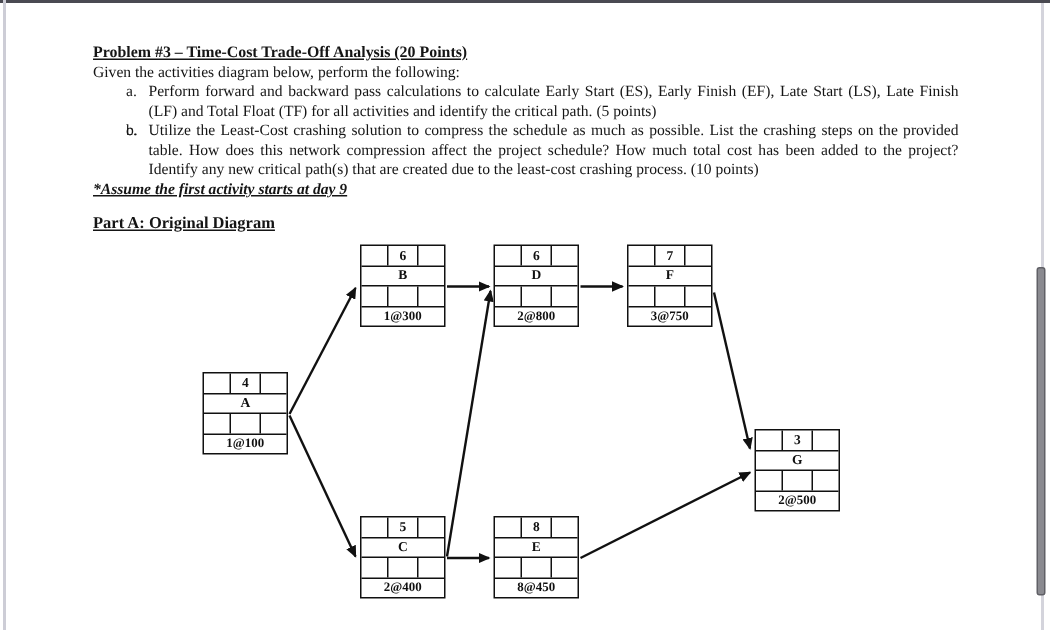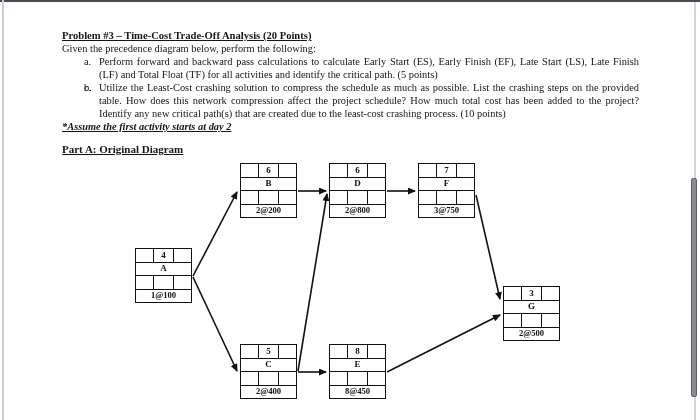--- a/index.html
+++ b/index.html
@@ -40,33 +40,33 @@
   .nrow.cost { font-size:8.6px; align-items:center; }
 </style>
 </head>
 <body>
 
 <div class="edge-top"></div>
 <div class="edge-left"></div>
 
 <div class="textblock">
   <div class="title">Problem #3 – Time-Cost Trade-Off Analysis (20 Points)</div>
-  <div class="intro">Given the precedence diagram below, perform the following:</div>
+  <div class="intro">Given the activities diagram below, perform the following:</div>
   <div class="task-item">
     <span class="marker">a.</span>
     <span>Perform forward and backward pass calculations to calculate Early Start (ES), Early Finish (EF), Late Start (LS), Late Finish (LF) and Total Float (TF) for all activities and identify the critical path. (5 points)</span>
   </div>
   <div class="task-item">
     <span class="marker">b.</span>
   </div>
   <div class="task-item">
     <span class="marker">c.</span>
     <span>Utilize the Least-Cost crashing solution to compress the schedule as much as possible. List the crashing steps on the provided table. How does this network compression affect the project schedule? How much total cost has been added to the project? Identify any new critical path(s) that are created due to the least-cost crashing process. (10 points)</span>
   </div>
-  <div class="note">*Assume the first activity starts at day 2</div>
+  <div class="note">*Assume the first activity starts at day 9</div>
   <div class="part-heading">Part A: Original Diagram</div>
 </div>
 
 <div class="diagram">
   <svg class="edges-svg" width="700" height="420">
     <defs>
       <marker id="ah" markerWidth="8" markerHeight="7" refX="7" refY="3.5" orient="auto" markerUnits="userSpaceOnUse">
         <path d="M0,0 L8,3.5 L0,7 z" fill="#111111"></path>
       </marker>
     </defs>
@@ -102,21 +102,21 @@
         <span class="cell"></span>
         <span class="cell mid">6</span>
         <span class="cell"></span>
       </div>
     <div class="nrow single">B</div>
     <div class="nrow">
         <span class="cell"></span>
         <span class="cell mid"></span>
         <span class="cell"></span>
       </div>
-    <div class="nrow single cost">2@200</div>
+    <div class="nrow single cost">1@300</div>
   </div>
 
   <div class="node" style="left:329px; top:163px;">
     <div class="nrow">
         <span class="cell"></span>
         <span class="cell mid">6</span>
         <span class="cell"></span>
       </div>
     <div class="nrow single">D</div>
     <div class="nrow">

